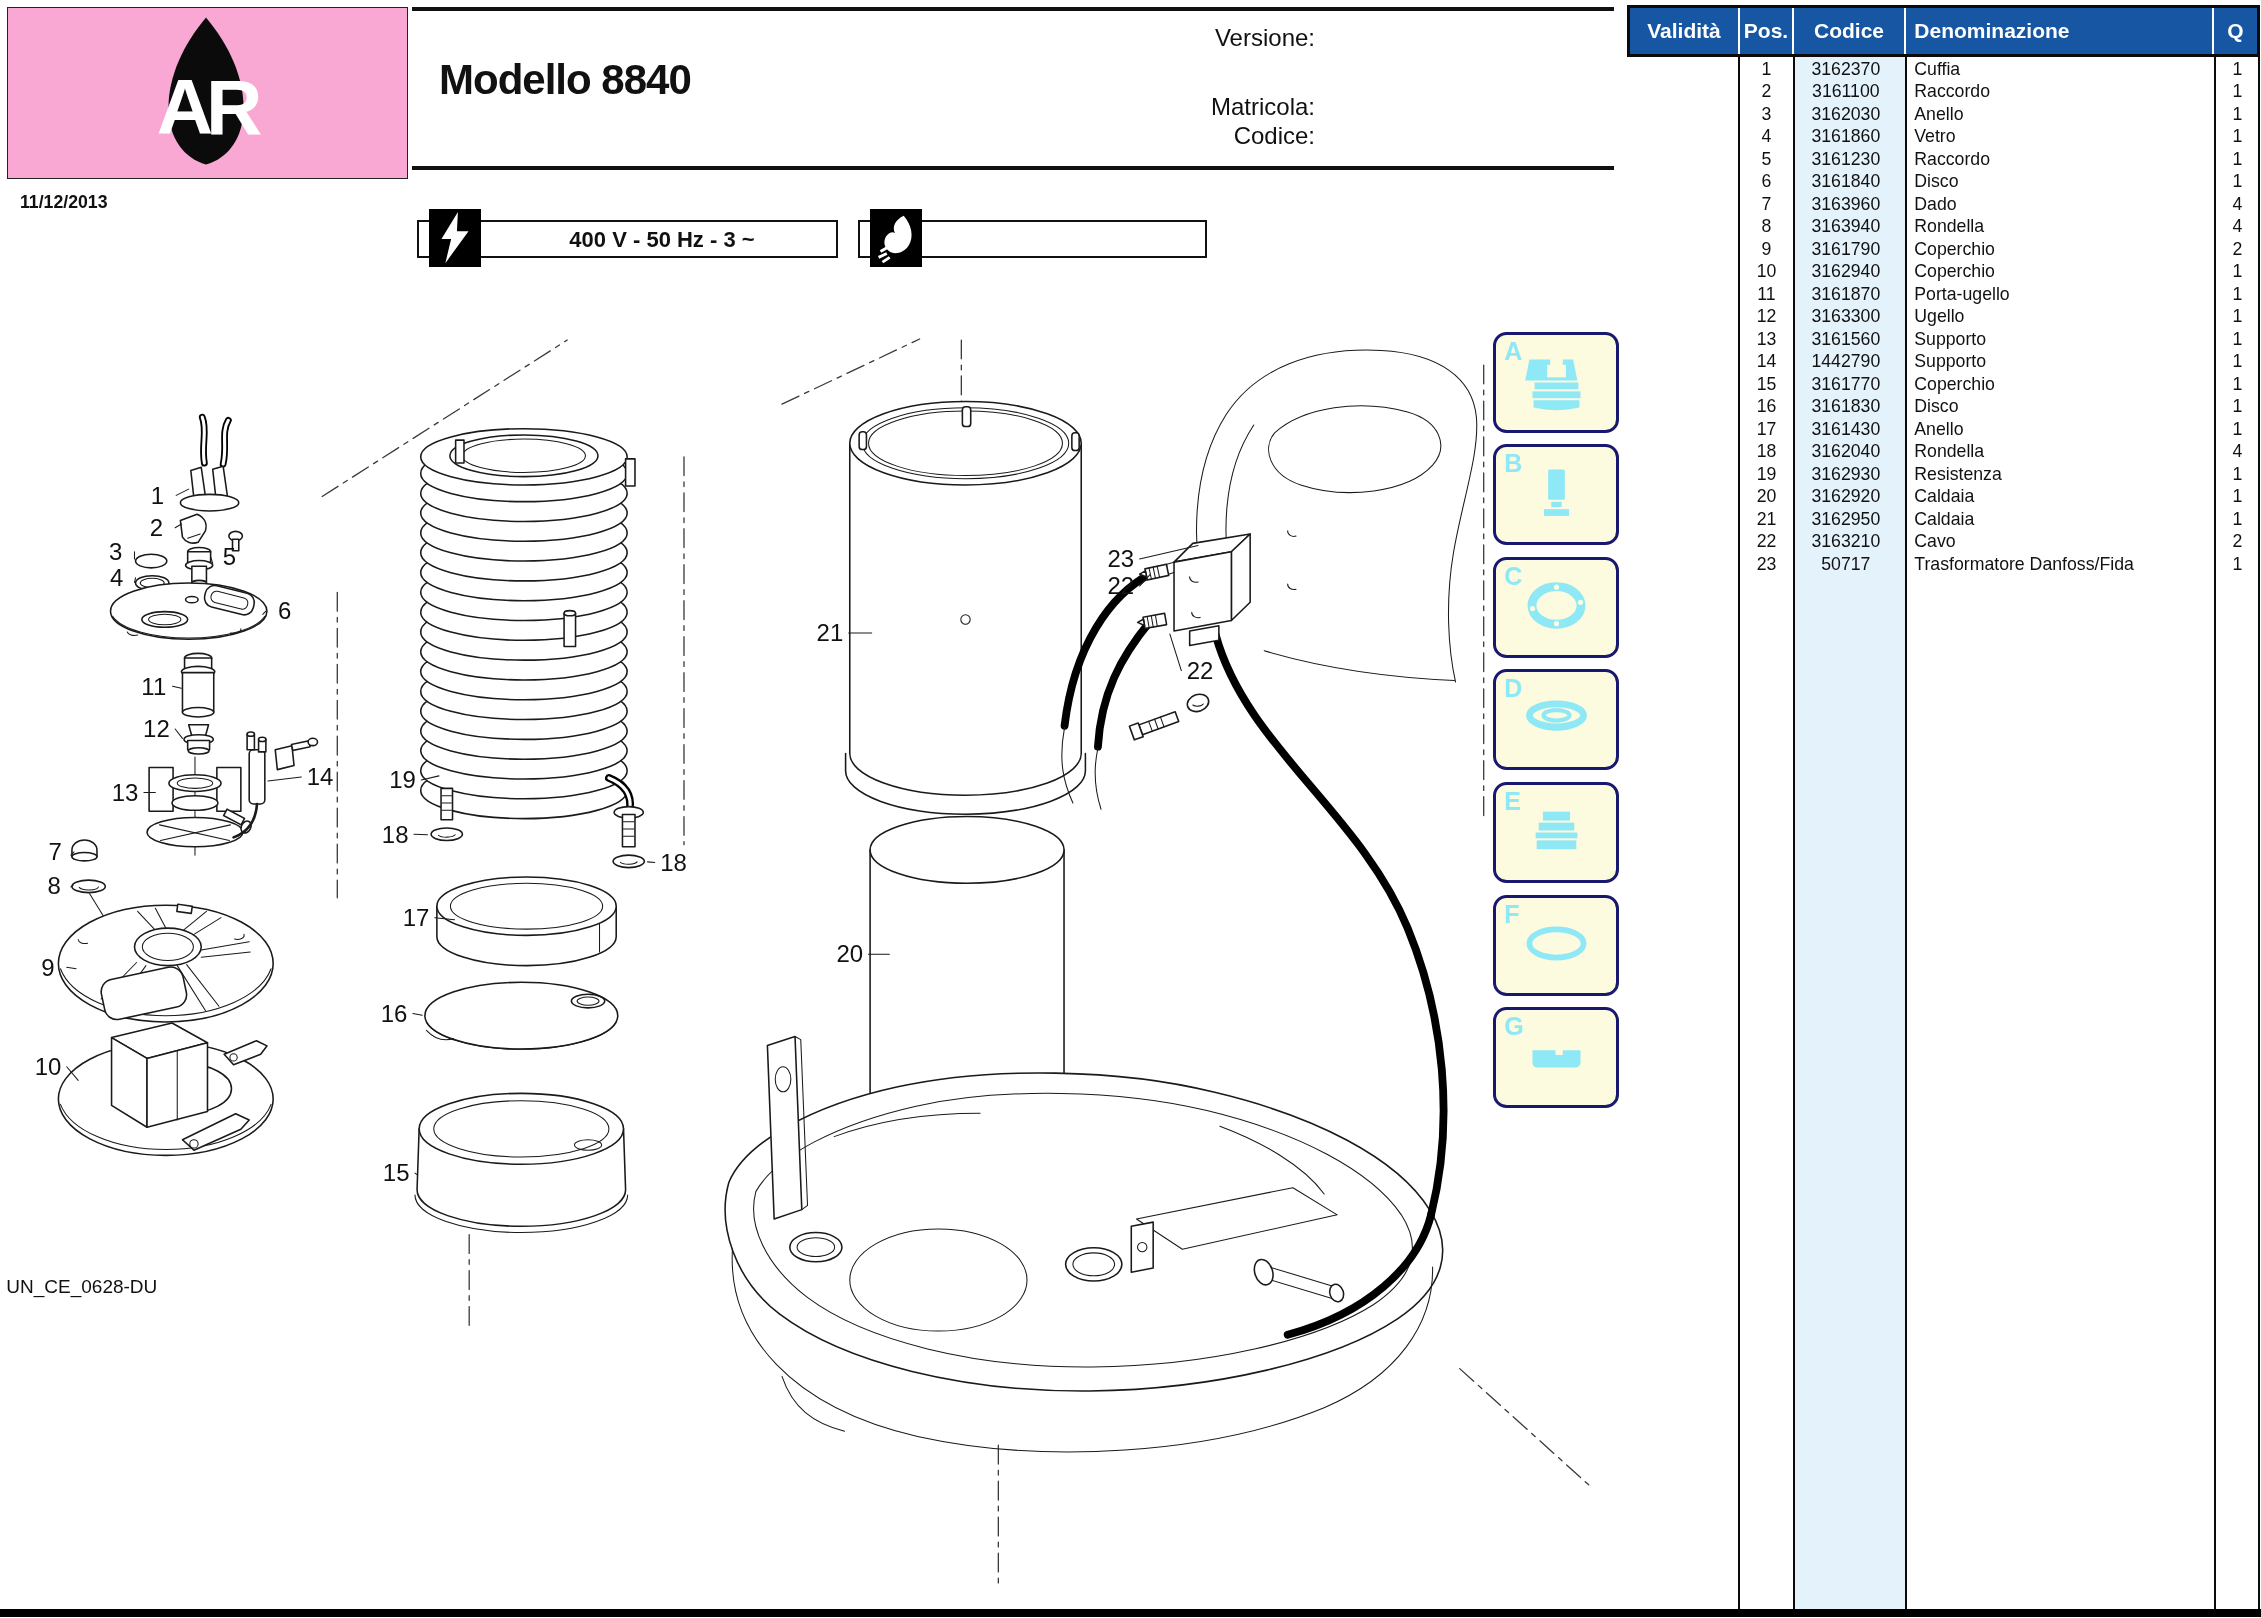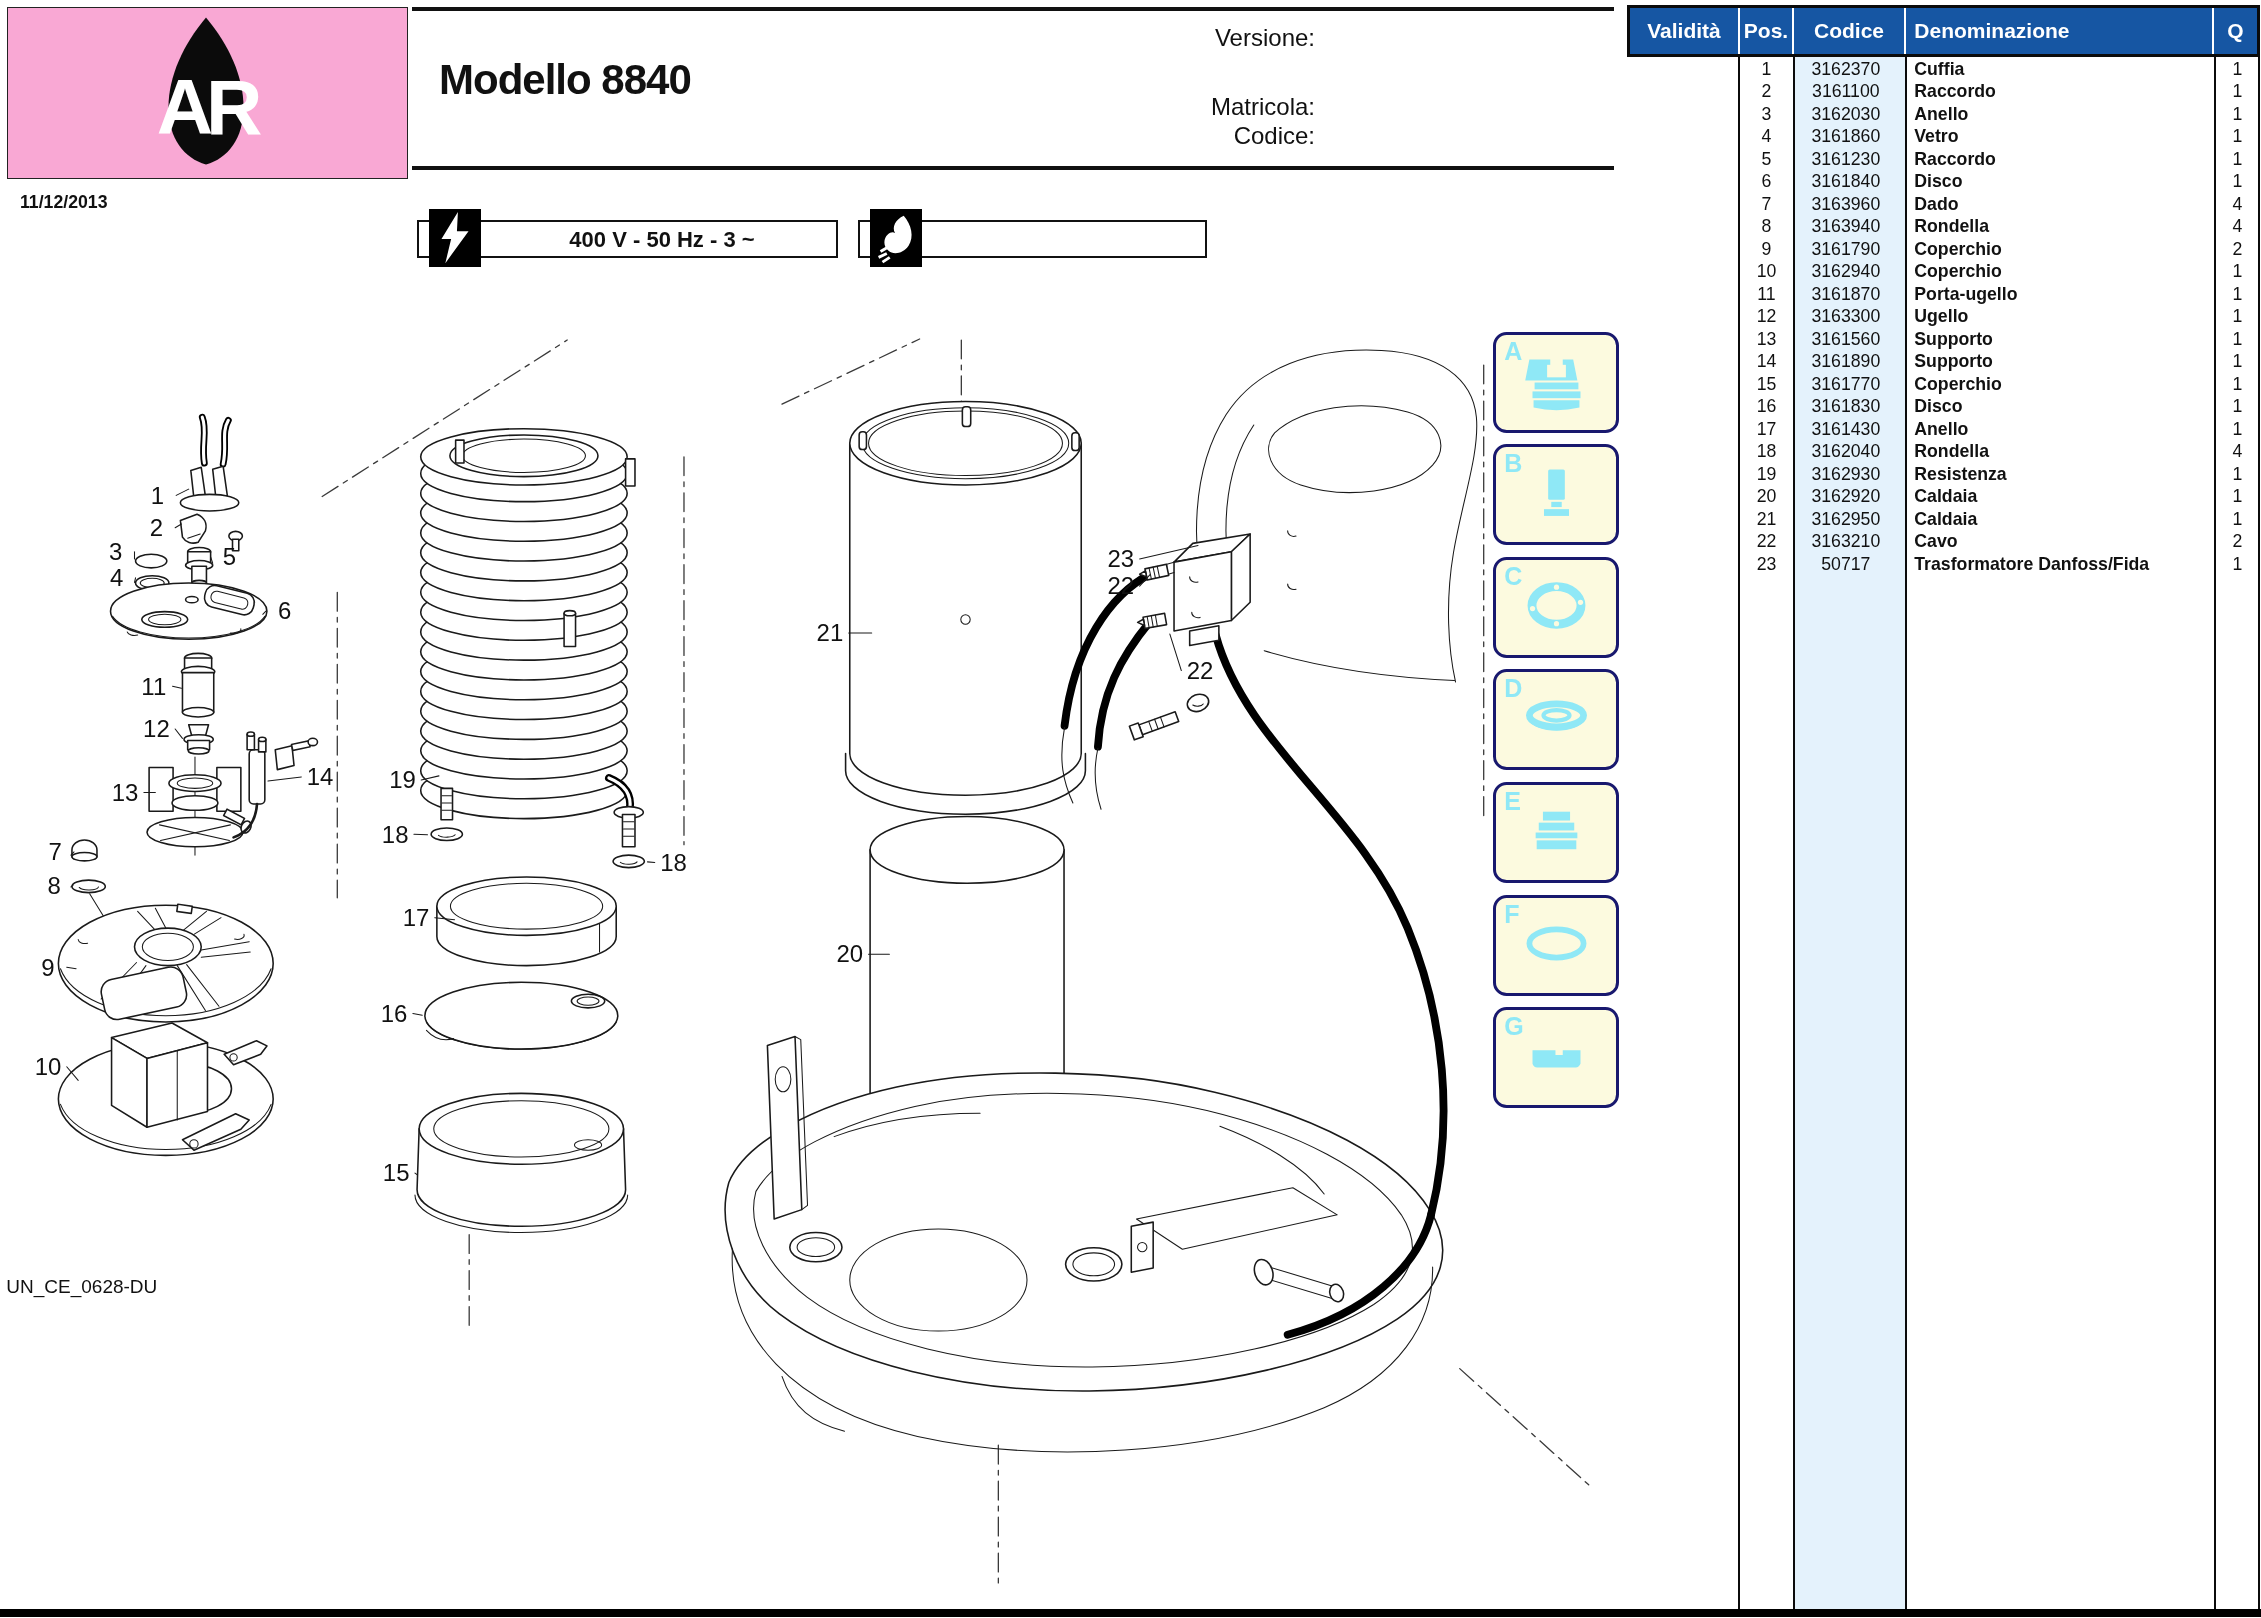--- a/index.html
+++ b/index.html
@@ -32,21 +32,21 @@
                   justify-content:center;border-left:2.1px solid #fff;}
   #tbl-header .hc:first-child{border-left:none;}
   #tbl-header .hc.name{justify-content:flex-start;padding-left:8.3px;}
   #codice-strip{left:1793px;top:57px;width:112px;height:1554px;background:#E4F2FC;}
   .vline{position:absolute;top:57px;width:1.6px;height:1554px;background:#0b0b0b;}
   #rows{left:1628px;top:58px;width:631px;}
   .trow{position:relative;height:22.5px;display:grid;grid-template-columns:111px 55px 112px 309px 45px;
         font-size:17.7px;align-items:center;}
   .trow .pos{text-align:center;}
   .trow .code{text-align:center;padding-right:8.3px;}
-  .trow .name{text-align:left;padding-left:8.3px;font-weight:bold;}
+  .trow .name{text-align:left;padding-left:8.3px;}
   .trow .qty{text-align:center;}
   #footer-code{left:6.3px;top:1276px;font-size:19px;}
   #rule-bottom{left:0;top:1609px;width:2261px;height:7.8px;background:#000;}
   
   #diagram path,#diagram ellipse,#diagram rect,#diagram line,#diagram polygon,#diagram circle
    {stroke:#1a1a1a;stroke-width:3;fill:none;stroke-linecap:round;stroke-linejoin:round;}
   #diagram .w{fill:#fff;}
   #diagram .cable{stroke:#000;stroke-width:15;}
   #diagram .cable2{stroke:#fff;stroke-width:6;}
   #diagram .thin{stroke-width:2;}
@@ -584,21 +584,21 @@
       <div class="trow">
         <div class="validity"></div>
         <div class="pos">13</div>
         <div class="code">3161560</div>
         <div class="name">Supporto</div>
         <div class="qty">1</div>
       </div>
       <div class="trow">
         <div class="validity"></div>
         <div class="pos">14</div>
-        <div class="code">3161890</div>
+        <div class="code">1442790</div>
         <div class="name">Supporto</div>
         <div class="qty">1</div>
       </div>
       <div class="trow">
         <div class="validity"></div>
         <div class="pos">15</div>
         <div class="code">3161770</div>
         <div class="name">Coperchio</div>
         <div class="qty">1</div>
       </div>

